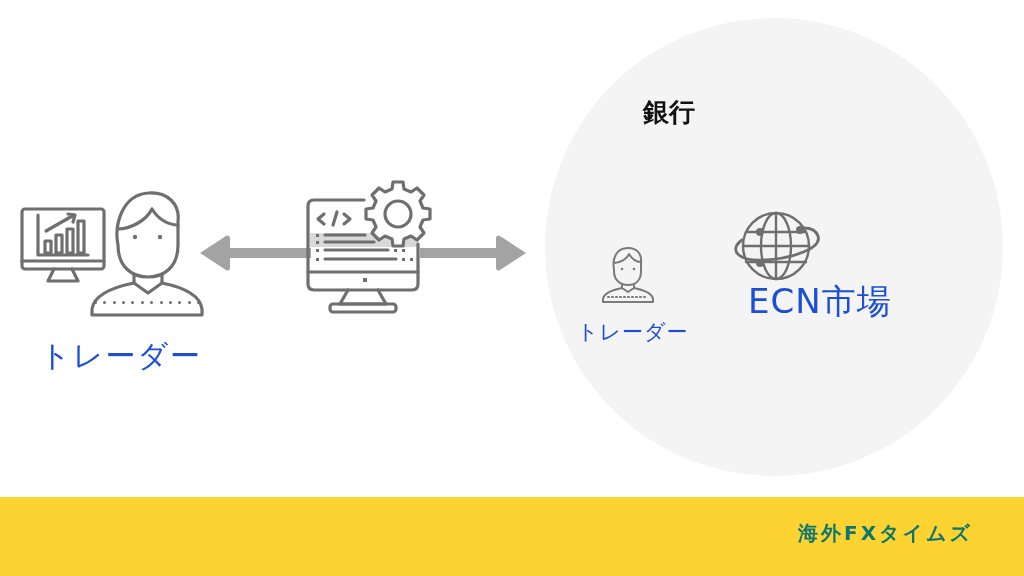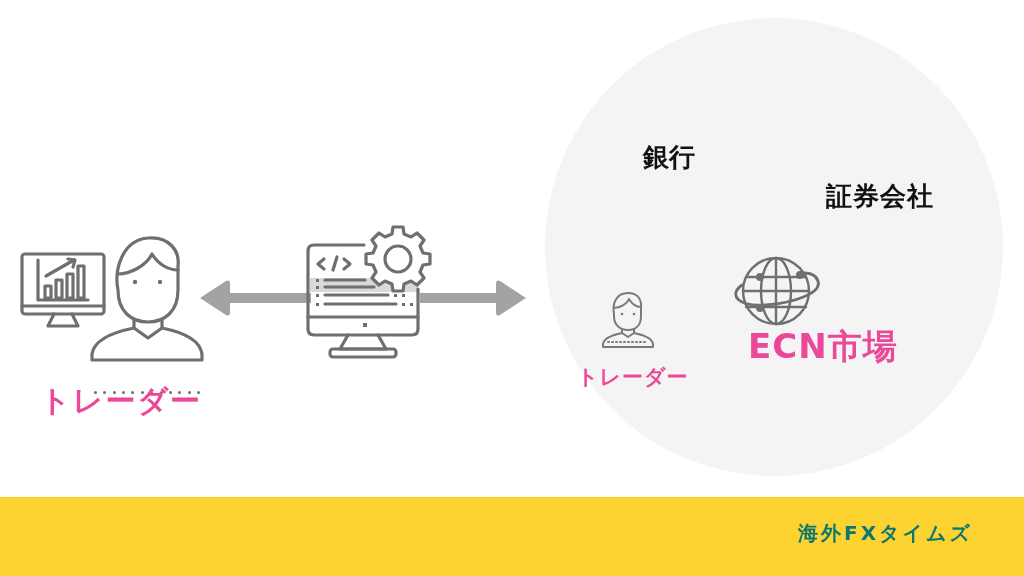--- a/index.html
+++ b/index.html
@@ -19,24 +19,24 @@
     }
     .market-circle {
       position: absolute;
       left: 545px;
       top: 18px;
       width: 458px;
       height: 458px;
       border-radius: 50%;
       background: #f4f4f4;
     }
-    .abs { position: absolute; margin-top: 45px; }
+    .abs { position: absolute; }
     .label-gold {
-      color: #ec4899;
-      font-weight: bold;
+      color: #1d4ed8;
+      font-weight: normal;
       letter-spacing: 2px;
       white-space: nowrap;
     }
     .label-black {
       color: #111111;
       font-weight: bold;
       white-space: nowrap;
     }
     .footer-band {
       position: absolute;
@@ -145,21 +145,20 @@
       <rect x="108" y="80" width="3" height="3" fill="#6f6f6f" stroke="none"></rect>
 
       <g transform="translate(96,32)">
         <path d="M-5 -28 L5 -28 L6 -21 L13 -18 L19 -22 L26 -15 L22 -9 L25 -2 L32 -1 L32 9 L25 10 L22 17 L26 23 L19 30 L13 26 L6 29 L5 36 L-5 36 L-6 29 L-13 26 L-19 30 L-26 23 L-22 17 L-25 10 L-32 9 L-32 -1 L-25 -2 L-22 -9 L-26 -15 L-19 -22 L-13 -18 L-6 -21 Z" fill="#ffffff"></path>
         <circle cx="0" cy="4" r="13"></circle>
       </g>
     </svg>
   </div>
 
   <div class="abs label-black" style="left:643px; top:95px; font-size:26px;">銀行</div>
-  <div class="abs label-black" style="left:826px; top:134px; font-size:26px; letter-spacing:1px;">証券会社</div>
 
   <div class="abs" style="left:600px; top:245px;">
     <svg width="56" height="60" viewBox="0 0 56 60" fill="none" stroke="#7a7a7a" stroke-width="2" stroke-linecap="round" stroke-linejoin="round">
       <path d="M14 24 C12 14 16 3 28 3 C38 3 42 10 41 18 L41 26 C41 36 35 40 28 40 C21 40 14 36 14 26 Z"></path>
       <path d="M14 18 C20 18 27 14 29 9 C32 14 36 17 41 17"></path>
       <circle cx="22" cy="24" r="1.3" fill="#7a7a7a" stroke="none"></circle>
       <circle cx="34" cy="24" r="1.3" fill="#7a7a7a" stroke="none"></circle>
       <path d="M22 39 L22 43 L28 47 L34 43 L34 39"></path>
       <path d="M22 43 C12 45 4 48 3 54 L3 57 L53 57 L53 54 C52 48 44 45 34 43"></path>
       <line x1="8" y1="52" x2="48" y2="52" stroke-dasharray="1 3"></line>

